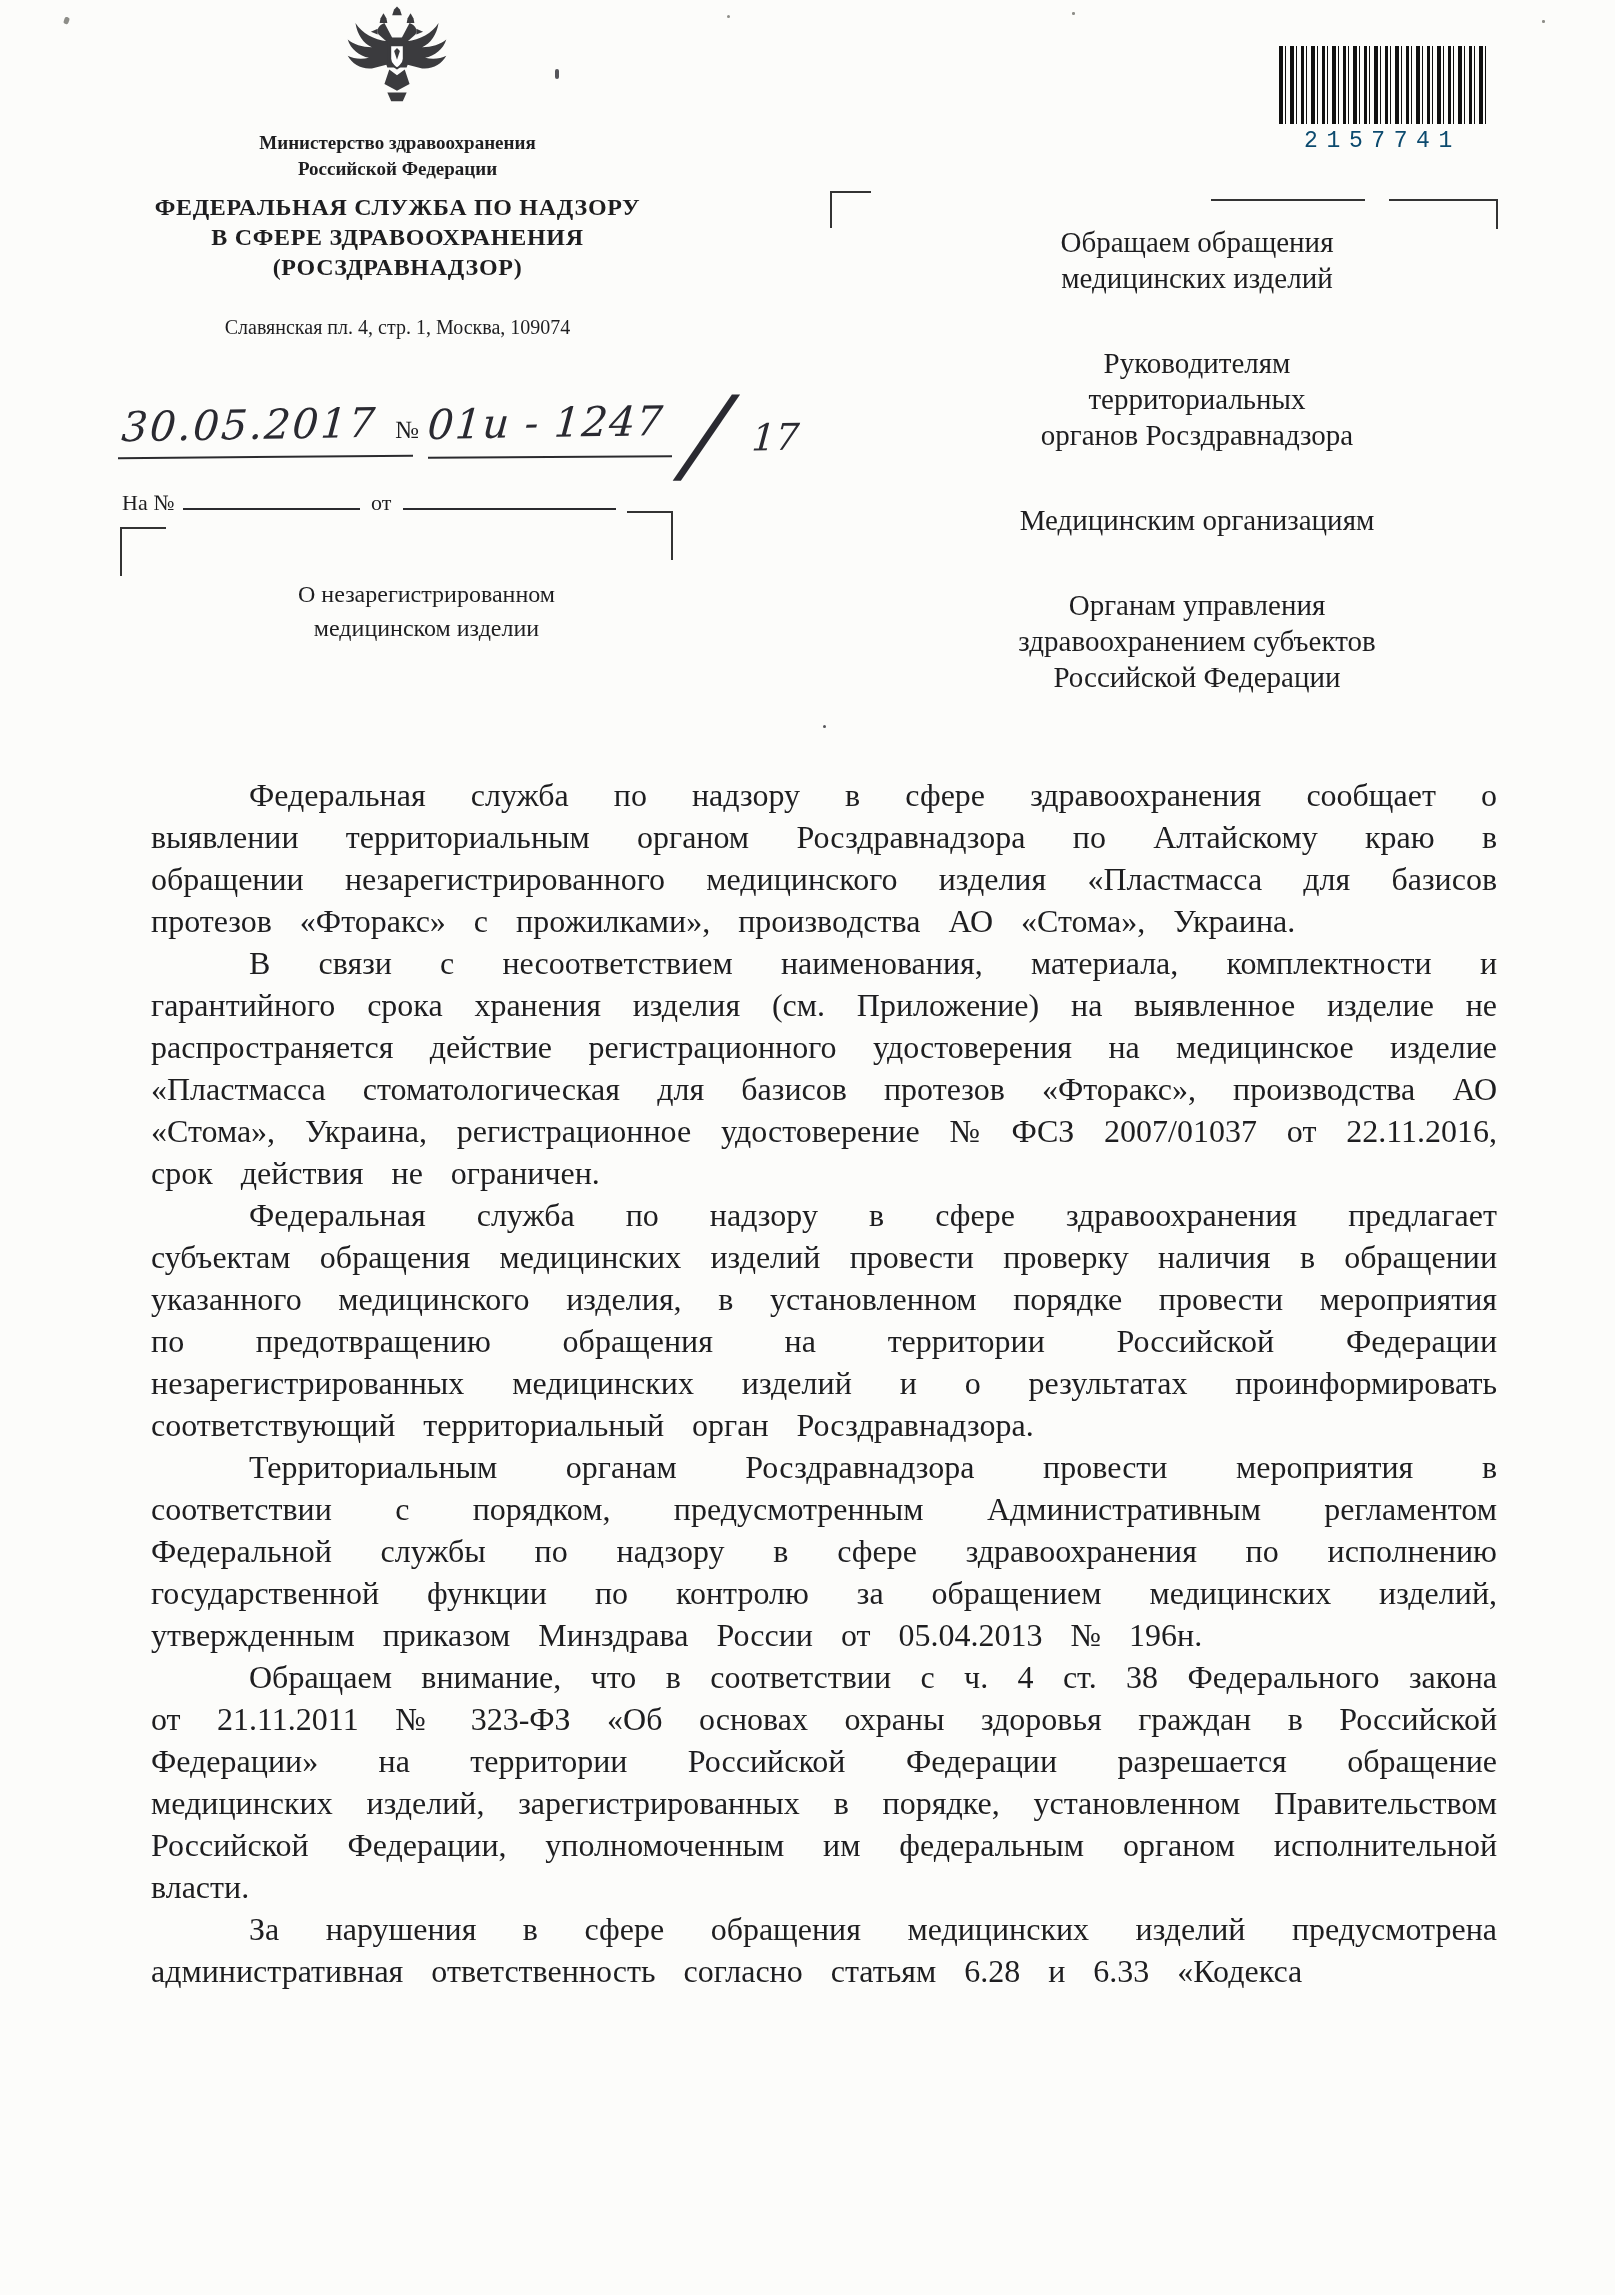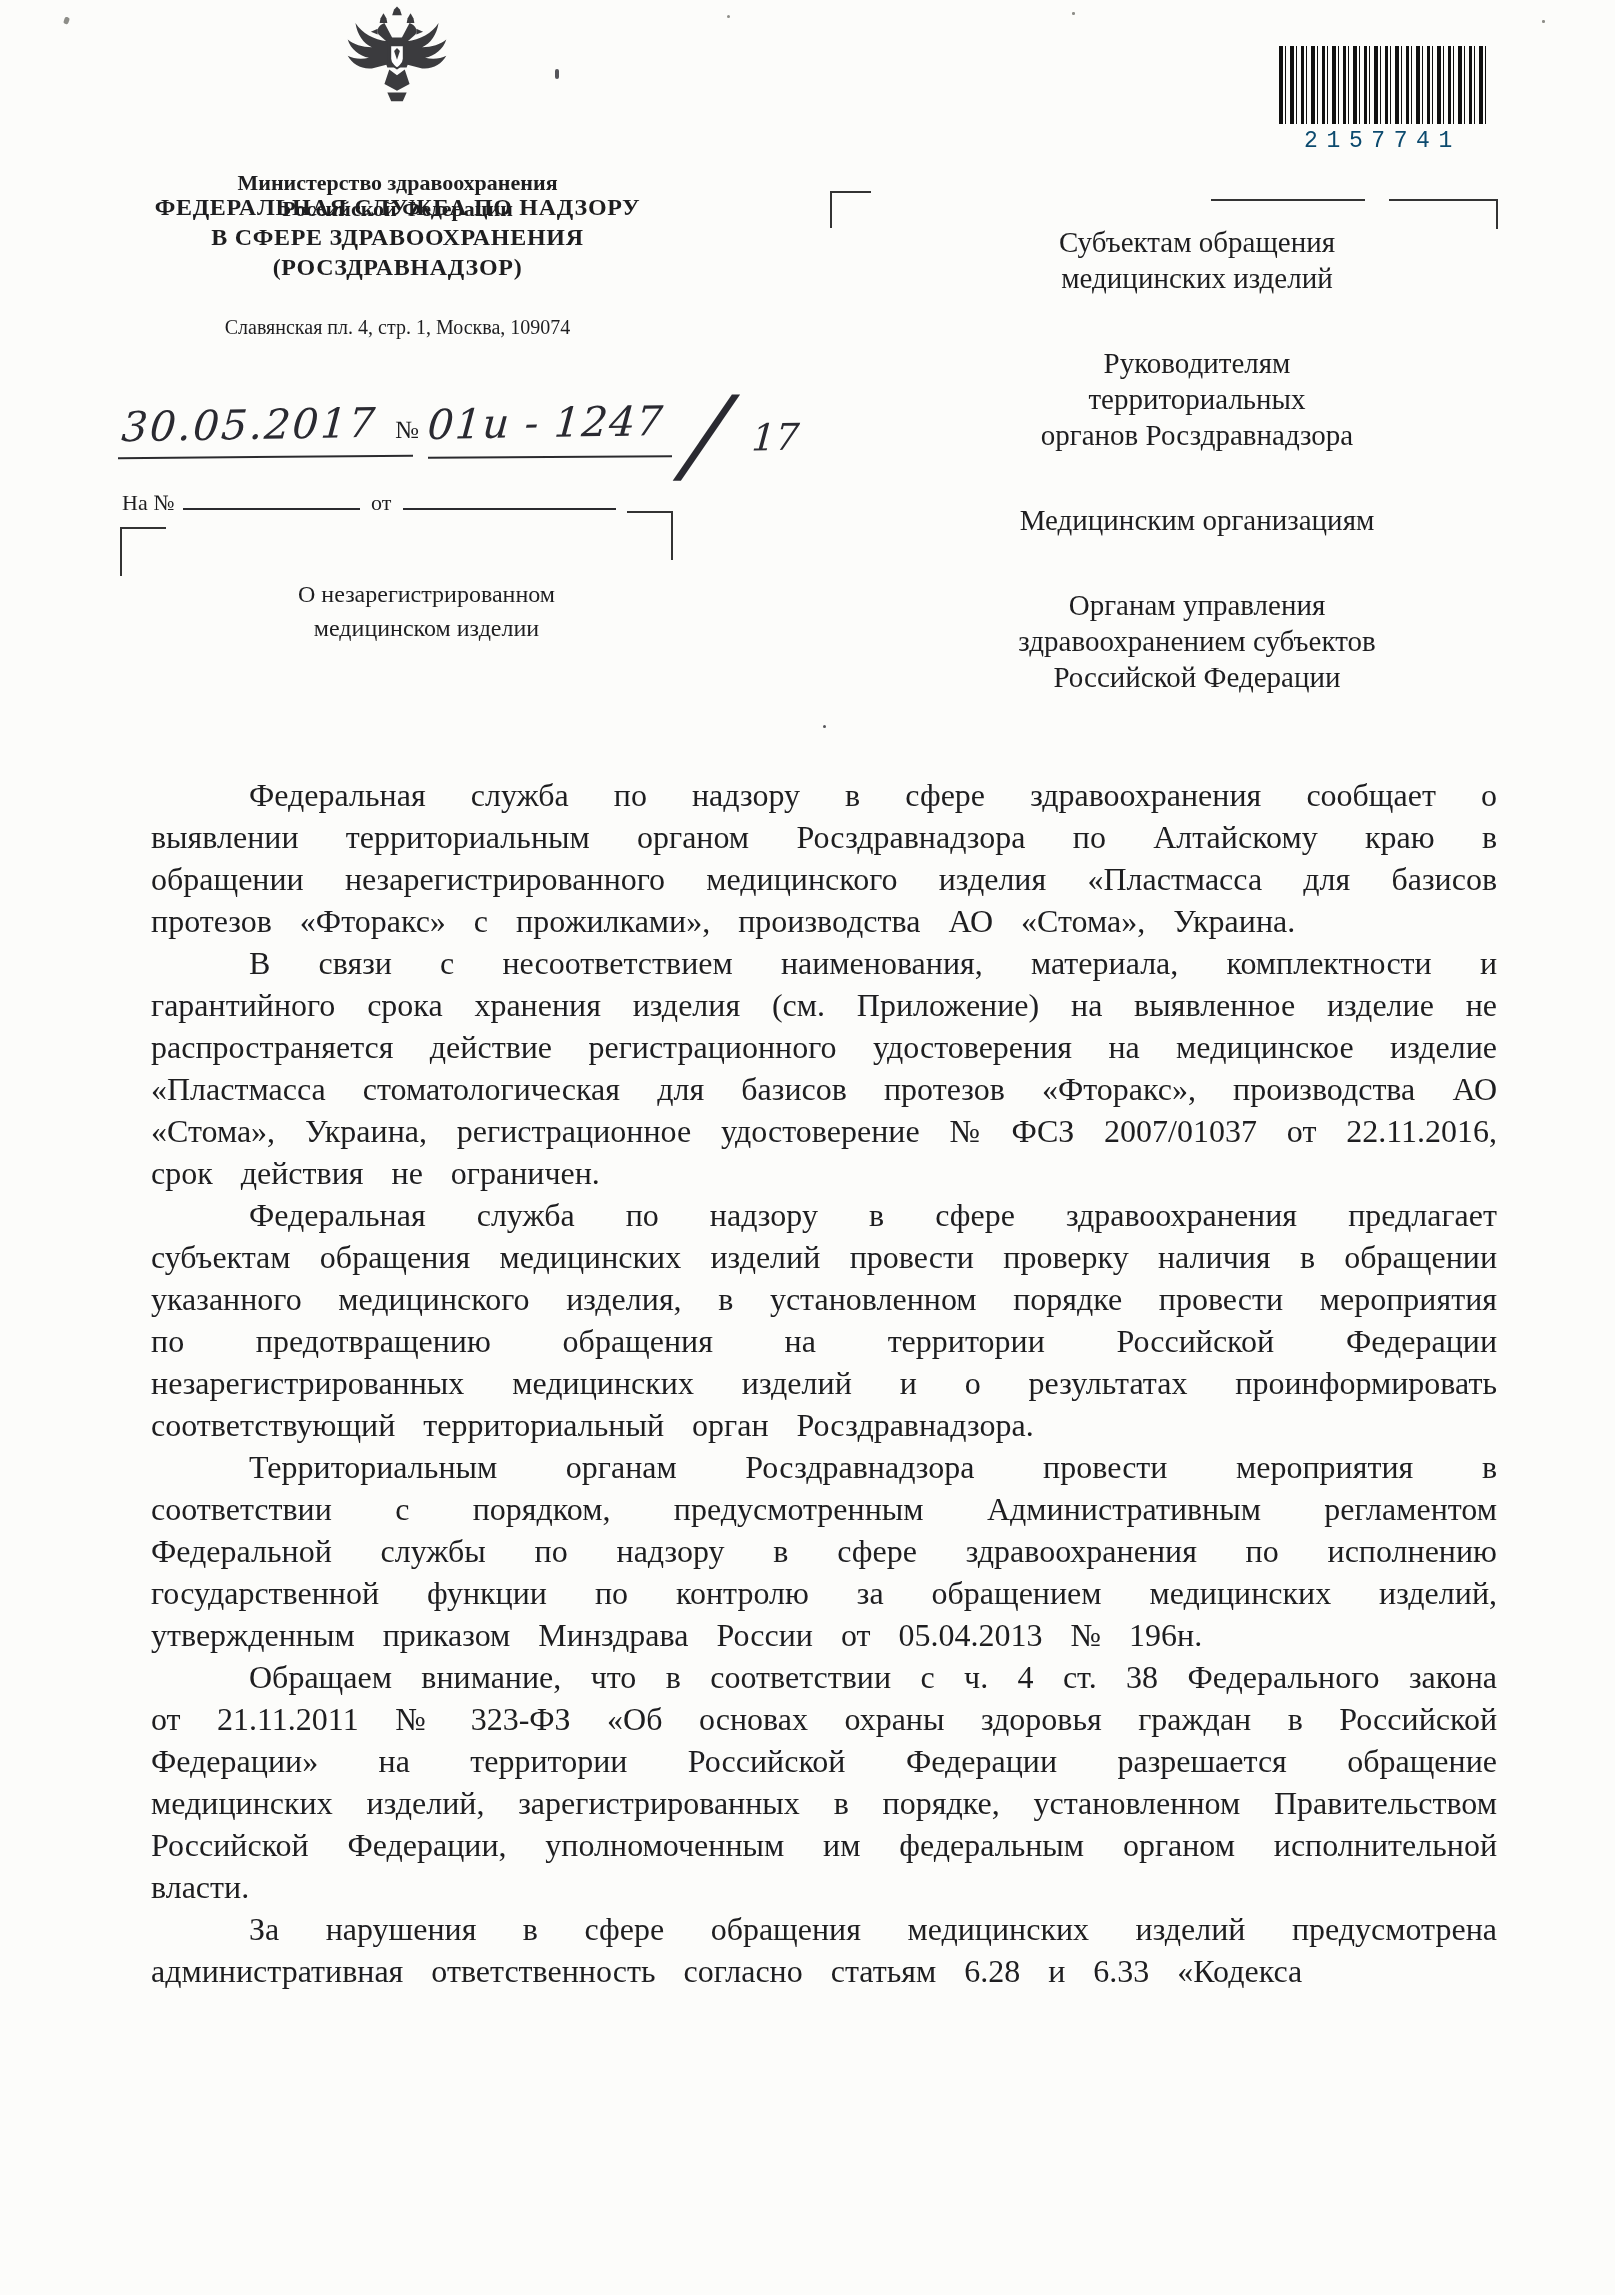--- a/index.html
+++ b/index.html
@@ -13,21 +13,21 @@
     font-family:"Liberation Serif", serif;
     overflow:hidden;
   }
 
   
   .emblem { position:absolute; left:339px; top:4px; width:116px; height:124px; }
   .emblem svg { width:100%; height:100%; }
 
   .ministry {
     position:absolute; left:85px; top:130px; width:625px;
-    text-align:center; font-weight:bold; font-size:22px; line-height:26px;margin-top:40px;
+    text-align:center; font-weight:bold; font-size:19px; line-height:26px;
   }
   .agency {
     position:absolute; left:85px; top:192px; width:625px;
     text-align:center; font-weight:bold; font-size:24px; line-height:30px;
     letter-spacing:0.7px;
   }
   .addr-block {
     position:absolute; left:85px; top:314px; width:625px;
     text-align:center; font-size:20px; line-height:26.5px;
   }
@@ -174,21 +174,21 @@
     <div>медицинском изделии</div>
   </div>
 
   <div class="barcode">
     <div class="barcode-bars"></div>
     <div class="barcode-num">2157741</div>
   </div>
 
   <div class="recipients">
     <div class="recipient-group">
-      <div>Субъектам обращения</div>
+      <div>Обращаем обращения</div>
       <div>медицинских изделий</div>
     </div>
     <div class="recipient-group">
       <div>Руководителям</div>
       <div>территориальных</div>
       <div>органов Росздравнадзора</div>
     </div>
     <div class="recipient-group">
       <div>Медицинским организациям</div>
     </div>

